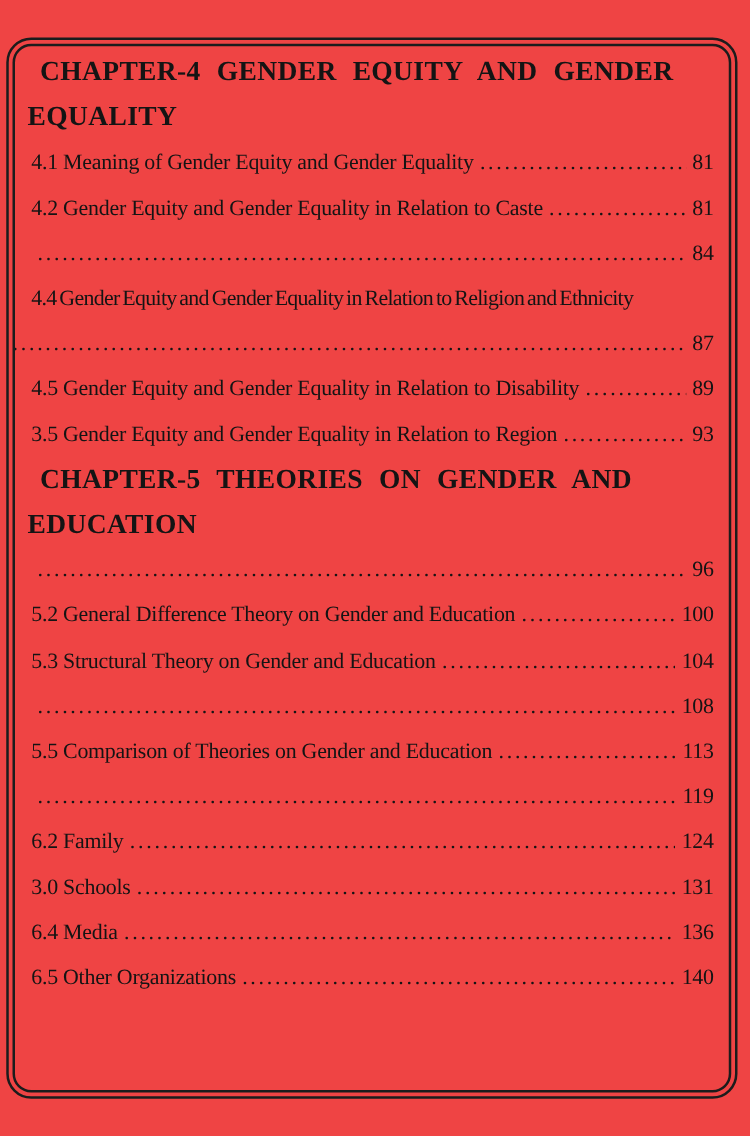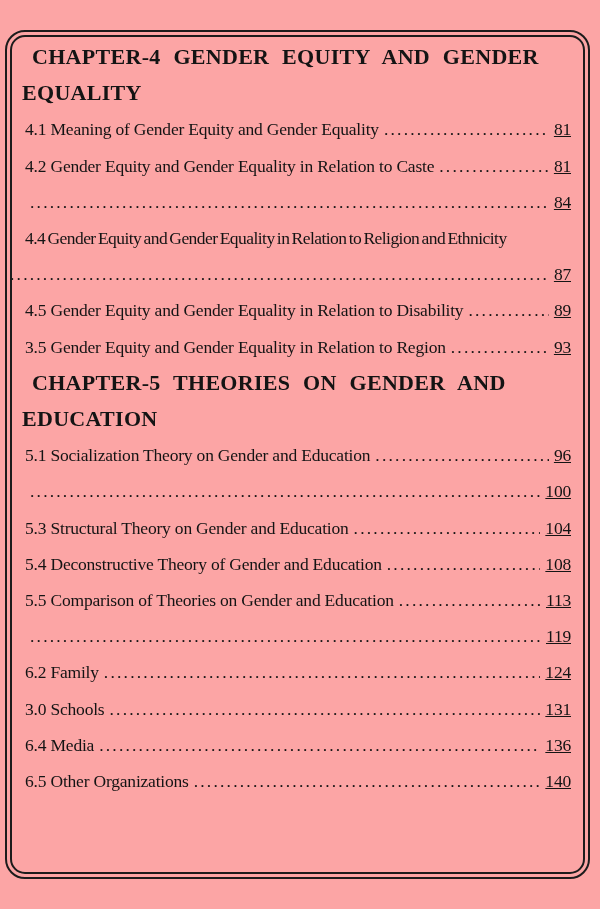--- a/index.html
+++ b/index.html
@@ -9,21 +9,21 @@
     height: 909px;
     background: #ffffff;
     overflow: hidden;
     font-family: "Liberation Serif", serif;
     color: #141414;
   }
   .page {
     position: relative;
     width: 600px;
     height: 909px;
-    background: #fca5a5;
+    background: #ef4444;
   }
   .border-outer {
     position: absolute;
     left: 5px;
     top: 30px;
     width: 585px;
     height: 849px;
     box-sizing: border-box;
     border: 2px solid #1c1c1c;
     border-radius: 20px;
@@ -80,21 +80,20 @@
     white-space: nowrap;
     padding-left: 5px;
   }
   .leader .dots {
     letter-spacing: 2.2px;
   }
   .pg {
     flex: 0 0 auto;
     white-space: nowrap;
     margin-left: 5px;
-    text-decoration: underline;
   }
   .dots-continuation {
     margin-left: -12px;
     padding-left: 0;
   }
   .dots-continuation .leader {
     padding-left: 0;
   }
 </style>
 </head>
@@ -140,38 +139,37 @@
 
         <div class="entry">
           <span class="lbl">3.5 Gender Equity and Gender Equality in Relation to Region</span>
           <span class="leader"><span class="dots">........................................................................................................................................................................................................</span></span>
           <span class="pg">93</span>
         </div>
 
         <h2 class="chapter-heading">CHAPTER-5 THEORIES ON GENDER AND EDUCATION</h2>
 
         <div class="entry">
-          <span class="lbl">5.1 Socialization Theory on Gender and Education</span>
           <span class="leader"><span class="dots">........................................................................................................................................................................................................</span></span>
           <span class="pg">96</span>
         </div>
 
         <div class="entry">
+          <span class="lbl">5.2 General Difference Theory on Gender and Education</span>
           <span class="leader"><span class="dots">........................................................................................................................................................................................................</span></span>
           <span class="pg">100</span>
         </div>
 
         <div class="entry">
           <span class="lbl">5.3 Structural Theory on Gender and Education</span>
           <span class="leader"><span class="dots">........................................................................................................................................................................................................</span></span>
           <span class="pg">104</span>
         </div>
 
         <div class="entry">
-          <span class="lbl">5.4 Deconstructive Theory of Gender and Education</span>
           <span class="leader"><span class="dots">........................................................................................................................................................................................................</span></span>
           <span class="pg">108</span>
         </div>
 
         <div class="entry">
           <span class="lbl">5.5 Comparison of Theories on Gender and Education</span>
           <span class="leader"><span class="dots">........................................................................................................................................................................................................</span></span>
           <span class="pg">113</span>
         </div>
 

